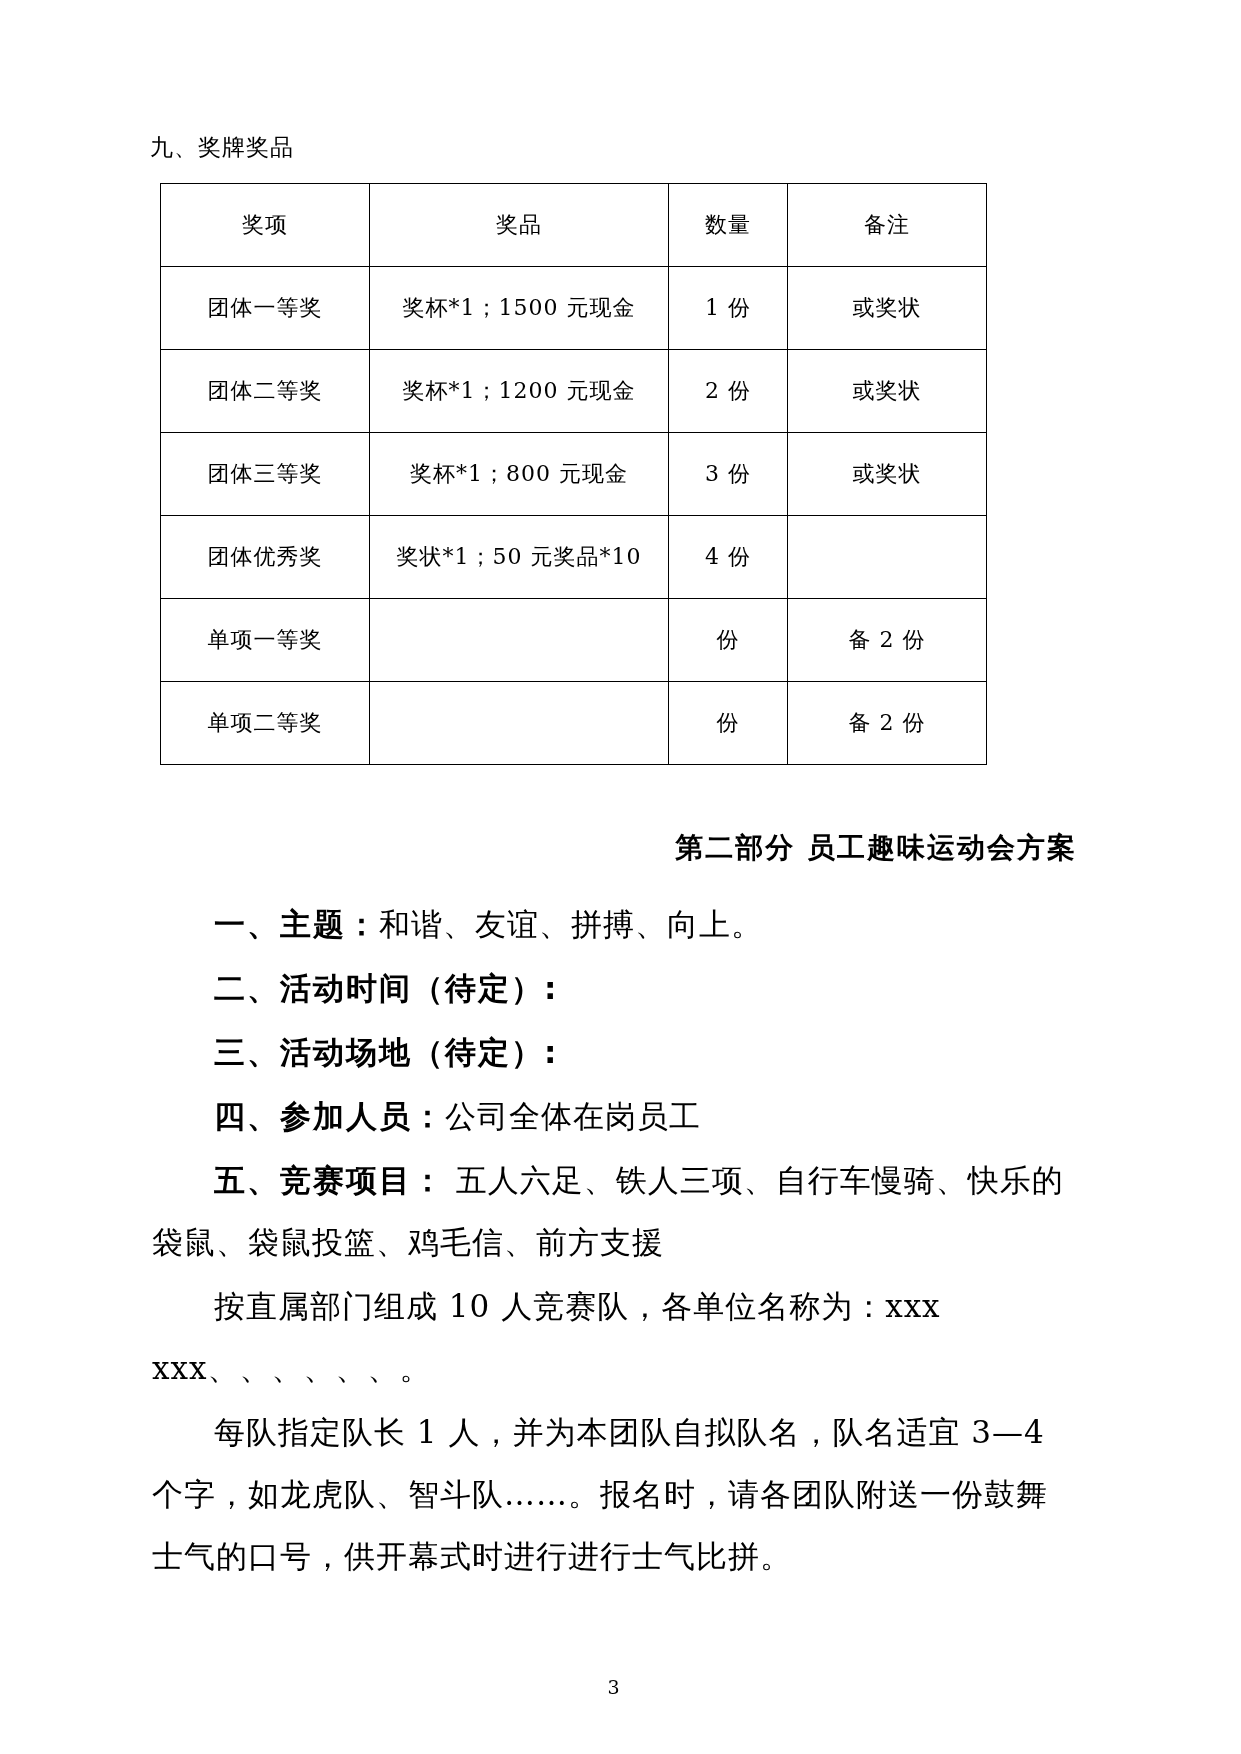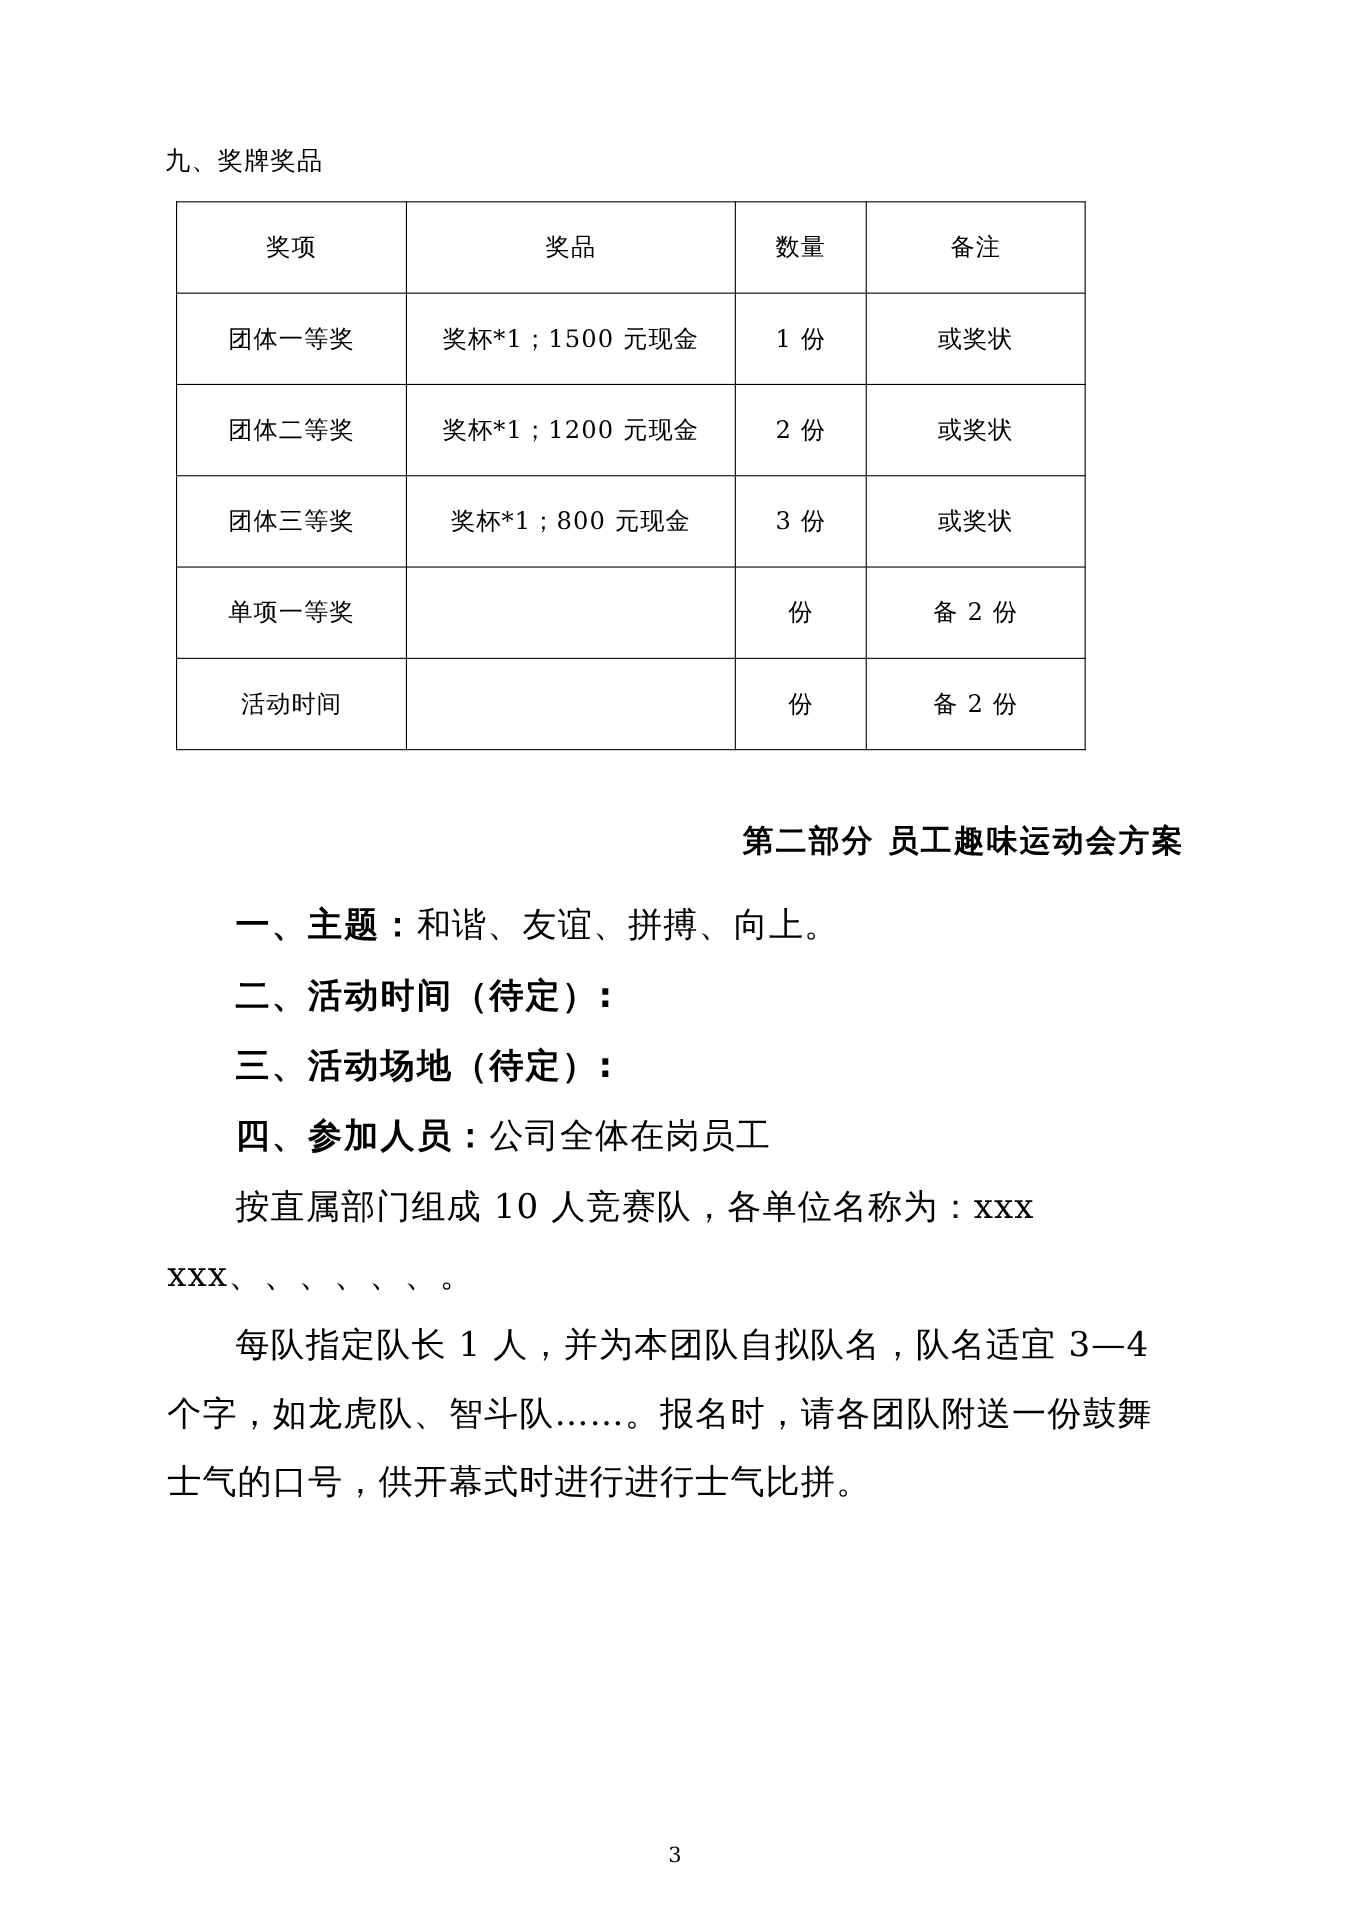--- a/index.html
+++ b/index.html
@@ -110,27 +110,33 @@
         <td>2 份</td>
         <td>或奖状</td>
       </tr>
       <tr>
         <td>团体三等奖</td>
         <td>奖杯*1；800 元现金</td>
         <td>3 份</td>
         <td>或奖状</td>
       </tr>
       <tr>
+        <td>团体优秀奖</td>
+        <td>奖状*1；50 元奖品*10</td>
+        <td>4 份</td>
+        <td></td>
+      </tr>
+      <tr>
         <td>单项一等奖</td>
         <td></td>
         <td>份</td>
         <td>备 2 份</td>
       </tr>
       <tr>
-        <td>活动时间</td>
+        <td>单项二等奖</td>
         <td></td>
         <td>份</td>
         <td>备 2 份</td>
       </tr>
     </tbody>
   </table>
 
   <div class="part-title">第二部分  员工趣味运动会方案</div>
 
   <p class="para">
@@ -138,18 +144,21 @@
   </p>
   <p class="para">
     <span class="lead">二、活动时间（待定）:</span><span></span>
   </p>
   <p class="para">
     <span class="lead">三、活动场地（待定）:</span><span></span>
   </p>
   <p class="para">
     <span class="lead">四、参加人员：</span><span>公司全体在岗员工</span>
   </p>
+  <p class="para">
+    <span class="lead">五、竞赛项目：</span><span> 五人六足、铁人三项、自行车慢骑、快乐的袋鼠、袋鼠投篮、鸡毛信、前方支援</span>
+  </p>
 
   <p class="para">按直属部门组成 10 人竞赛队，各单位名称为：xxx   xxx、、、、、、。</p>
   <p class="para">每队指定队长 1 人，并为本团队自拟队名，队名适宜 3—4 个字，如龙虎队、智斗队……。报名时，请各团队附送一份鼓舞士气的口号，供开幕式时进行进行士气比拼。</p>
 
   <div class="page-number">3</div>
 </div>
 
 </body></html>

